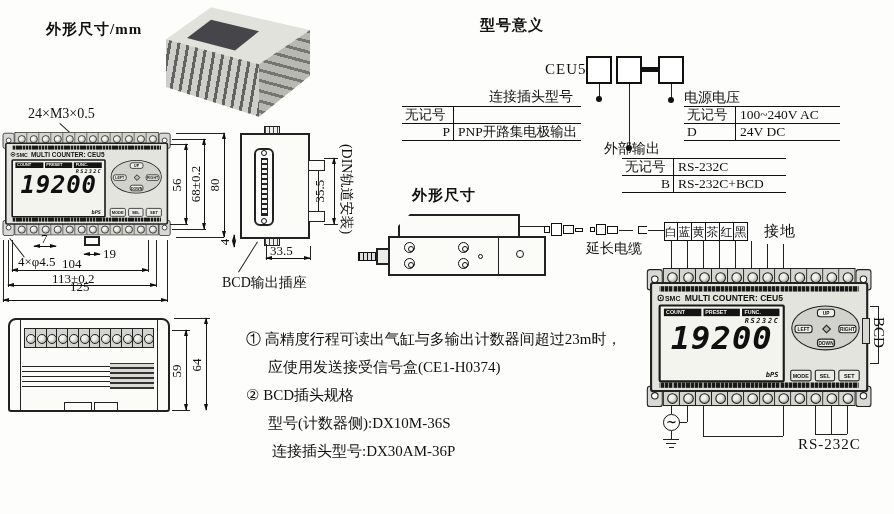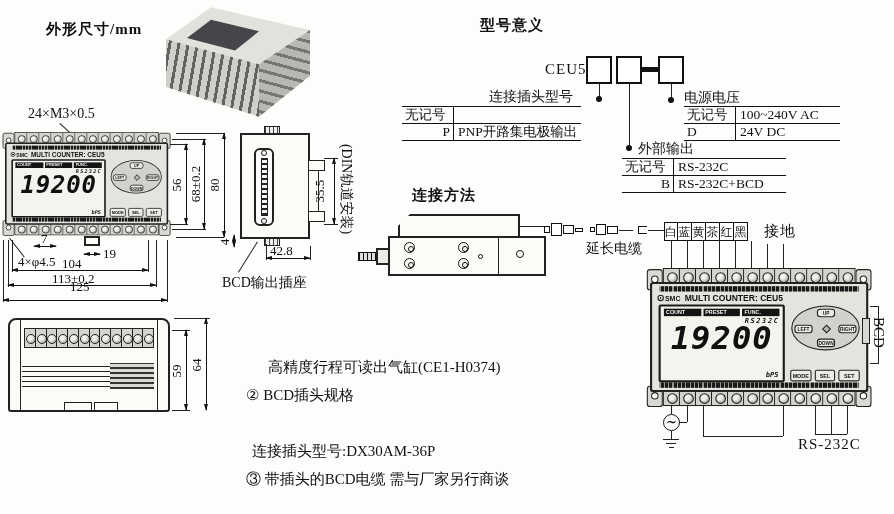--- a/index.html
+++ b/index.html
@@ -70,21 +70,21 @@
 .photo-face{position:absolute;left:0;top:0;width:100%;height:100%}
 .note{position:absolute;font-size:15px;white-space:nowrap}
 </style>
 </head>
 <body>
 
 <div id="canvas">
 
   <div class="h1" style="left:46px;top:20px;font-weight:bold">外形尺寸/mm</div>
   <div class="h1" style="left:480px;top:16px;font-weight:bold">型号意义</div>
-  <div class="h1" style="left:412px;top:186px;font-weight:bold">连接方法</div>
+  <div class="h1" style="left:412px;top:186px;font-weight:bold">外形尺寸</div>
 
   <div class="abs" style="left:166px;top:5px;width:150px;height:114px">
     <div class="photo-face" style="clip-path:polygon(30% 2%,96% 22%,62% 52%,0 30%);background:linear-gradient(135deg,#ececе6 0%,#e4e4de 40%,#cfcfc9 100%);background-color:#e2e2dc"></div>
     <div class="photo-face" style="clip-path:polygon(30% 13%,62% 23%,46% 40%,14% 29%);background:#45454a"></div>
     <div class="photo-face" style="clip-path:polygon(0 30%,62% 52%,62% 98%,0 72%);background:#cfcfc9;background-image:repeating-linear-gradient(100deg,rgba(40,40,40,.65) 0 3px,transparent 3px 9px)"></div>
     <div class="photo-face" style="clip-path:polygon(62% 52%,96% 22%,96% 62%,62% 98%);background:#b8b8b2;background-image:repeating-linear-gradient(15deg,rgba(50,50,50,.5) 0 3px,transparent 3px 10px)"></div>
   </div>
 
   <div class="lbl" style="left:28px;top:106px">24×M3×0.5</div>
   <div class="leader" style="left:60px;top:123px;width:22px;transform:rotate(42deg)"></div>
@@ -220,21 +220,21 @@
 
   <div class="hline" style="left:324px;top:158px;width:14px"></div>
   <div class="hline" style="left:324px;top:224px;width:14px"></div>
   <div class="dim-v" style="left:334px;top:158px;height:66px"></div>
   <div class="dlv" style="left:302px;top:183px;width:36px">35.5</div>
   <div class="lbl" style="left:286px;top:180px;width:120px;text-align:center;transform:rotate(90deg)">(DIN轨道安装)</div>
 
   <div class="vline" style="left:266px;top:244px;height:16px"></div>
   <div class="vline" style="left:310px;top:246px;height:14px"></div>
   <div class="dim-h" style="left:266px;top:258px;width:44px"></div>
-  <div class="dl" style="left:270px;top:243px">42.8</div>
+  <div class="dl" style="left:270px;top:243px">33.5</div>
 
   <div class="dim-v" style="left:234px;top:235px;height:12px"></div>
   <div class="dlv" style="left:218px;top:234px;width:14px">4</div>
 
   <div class="leader" style="left:238px;top:272px;width:36px;transform:rotate(-58deg)"></div>
   <div class="lbl" style="left:222px;top:274px">BCD输出插座</div>
 
   <div class="oframe" style="left:8px;top:318px;width:162px;height:94px;border-radius:8px 8px 3px 3px"></div>
   <div class="vline" style="left:20px;top:320px;height:90px"></div>
   <div class="vline" style="left:157px;top:320px;height:90px"></div>
@@ -297,21 +297,21 @@
       <span class="desc" style="width:104px">100~240V AC</span>
     </div>
     <div class="row">
       <span class="code">D</span>
       <span class="desc" style="width:104px">24V DC</span>
     </div>
   </div>
 
   <div class="vline" style="left:629px;top:84px;height:64px"></div>
   <div class="dot" style="left:626px;top:145px"></div>
-  <div class="spec-title" style="left:638px;top:140px">外部输出</div>
+  <div class="spec-title" style="left:604px;top:140px">外部输出</div>
   <div class="spec" style="left:622px;top:158px">
     <div class="row">
       <span class="code">无记号</span>
       <span class="desc" style="width:112px">RS-232C</span>
     </div>
     <div class="row">
       <span class="code r">B</span>
       <span class="desc" style="width:112px">RS-232C+BCD</span>
     </div>
   </div>
@@ -457,18 +457,19 @@
   <div class="vline" style="left:703px;top:406px;height:30px"></div>
   <div class="vline" style="left:783px;top:406px;height:30px"></div>
   <div class="hline" style="left:703px;top:436px;width:80px"></div>
 
   <div class="vline" style="left:815px;top:406px;height:28px"></div>
   <div class="vline" style="left:831px;top:406px;height:28px"></div>
   <div class="vline" style="left:847px;top:406px;height:28px"></div>
   <div class="hline" style="left:815px;top:434px;width:32px"></div>
   <div class="h1" style="left:798px;top:436px">RS-232C</div>
 
-  <div class="note" style="left:268px;top:358px">高精度行程可读出气缸(CE1-H0374)</div>
+  <div class="note" style="left:246px;top:330px">① 高精度行程可读出气缸与多输出计数器间超过23m时，</div>
+  <div class="note" style="left:268px;top:358px">应使用发送接受信号盒(CE1-H0374)</div>
   <div class="note" style="left:246px;top:386px">② BCD插头规格</div>
-  <div class="note" style="left:252px;top:442px">连接插头型号:DX30AM-36P</div>
-  <div class="note" style="left:246px;top:470px">③ 带插头的BCD电缆 需与厂家另行商谈</div>
+  <div class="note" style="left:268px;top:414px">型号(计数器侧):DX10M-36S</div>
+  <div class="note" style="left:272px;top:442px">连接插头型号:DX30AM-36P</div>
 
 </div>
 
 </body></html>

